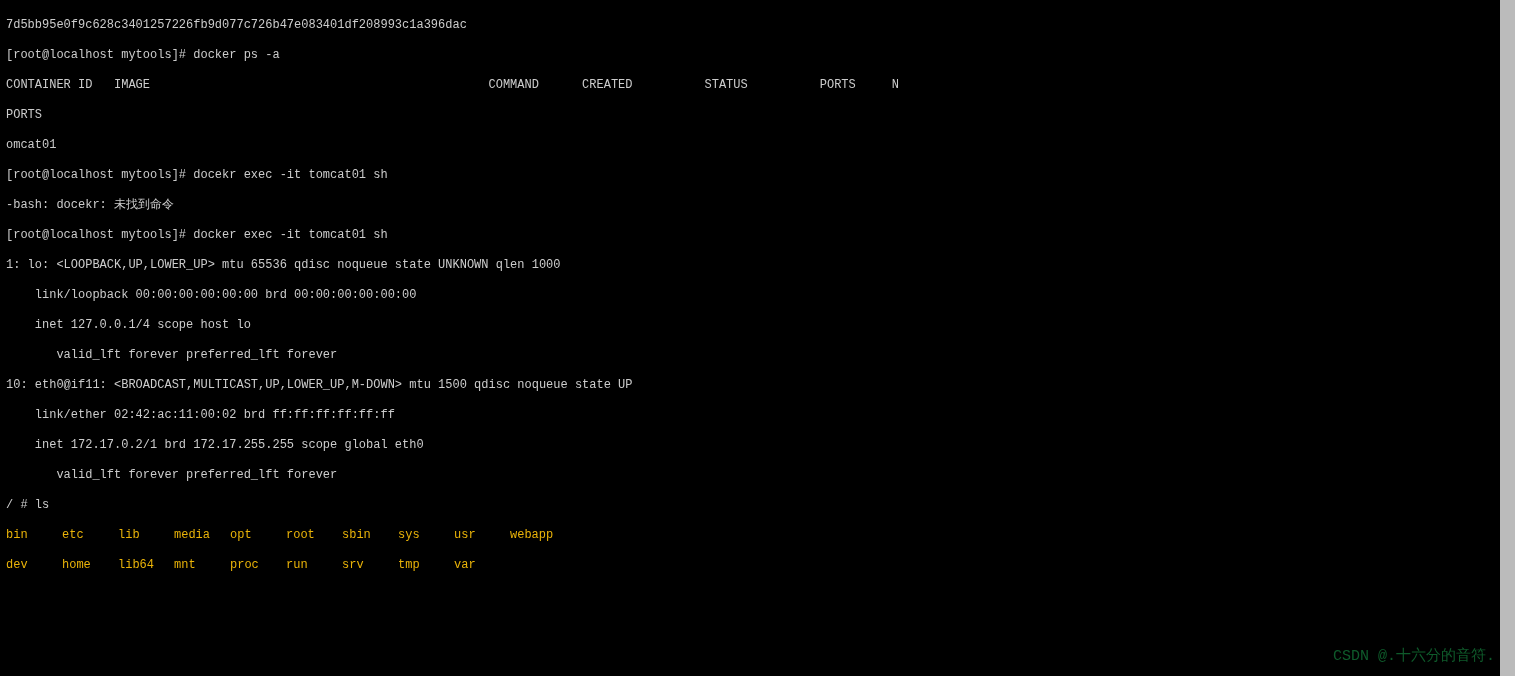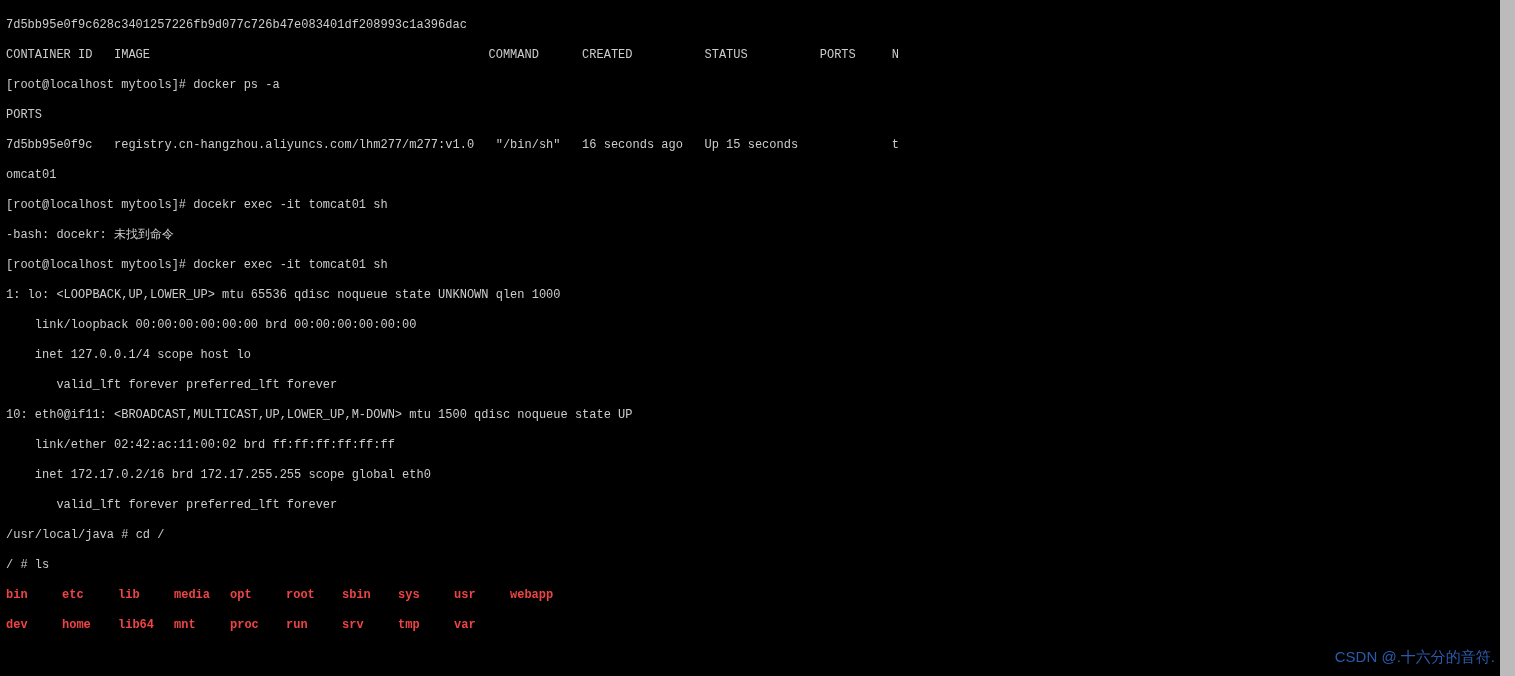--- a/index.html
+++ b/index.html
@@ -14,66 +14,64 @@
     height: 676px;
     overflow: hidden;
     position: relative;
   }
   .terminal {
     padding: 3px 6px;
     white-space: pre;
     position: absolute;
     top: 0; left: 0; right: 15px;
   }
-  .blue { color: #ef4444; font-weight: bold; }
+  .blue { color: #eab308; }
   .scrollbar-track {
     position: absolute;
     top: 0; right: 0;
     width: 15px; height: 100%;
     background: #eee;
   }
   .scrollbar-thumb {
     position: absolute;
     top: 0; left: 0;
     width: 15px; height: 676px;
     background: #bbb;
   }
   .watermark {
     position: absolute;
     bottom: 12px;
     right: 20px;
-    color: #3b82f6;
-    font-family: Liberation Sans, sans-serif;
+    color: #15803d;
+    font-family: Liberation Mono, monospace;
     font-size: 15px;
     opacity: .7;
   }
   .dir-col { display: inline-block; }
 </style>
 </head>
 <body>
 
 <div class="terminal">
 <div>7d5bb95e0f9c628c3401257226fb9d077c726b47e083401df208993c1a396dac</div>
+<div><span>[root@localhost mytools]# </span><span>docker ps -a</span></div>
 <div>CONTAINER ID   IMAGE                                               COMMAND      CREATED          STATUS          PORTS     N</div>
-<div><span>[root@localhost mytools]# </span><span>docker ps -a</span></div>
 <div>PORTS</div>
-<div>7d5bb95e0f9c   registry.cn-hangzhou.aliyuncs.com/lhm277/m277:v1.0   "/bin/sh"   16 seconds ago   Up 15 seconds             t</div>
 <div>omcat01</div>
 <div><span>[root@localhost mytools]# </span><span>docekr exec -it tomcat01 sh</span></div>
 <div>-bash: docekr: 未找到命令</div>
 <div><span>[root@localhost mytools]# </span><span>docker exec -it tomcat01 sh</span></div>
 <div>1: lo: &lt;LOOPBACK,UP,LOWER_UP&gt; mtu 65536 qdisc noqueue state UNKNOWN qlen 1000</div>
 <div>    link/loopback 00:00:00:00:00:00 brd 00:00:00:00:00:00</div>
 <div>    inet 127.0.0.1/4 scope host lo</div>
 <div>       valid_lft forever preferred_lft forever</div>
 <div>10: eth0@if11: &lt;BROADCAST,MULTICAST,UP,LOWER_UP,M-DOWN&gt; mtu 1500 qdisc noqueue state UP </div>
 <div>    link/ether 02:42:ac:11:00:02 brd ff:ff:ff:ff:ff:ff</div>
-<div>    inet 172.17.0.2/16 brd 172.17.255.255 scope global eth0</div>
+<div>    inet 172.17.0.2/1 brd 172.17.255.255 scope global eth0</div>
 <div>       valid_lft forever preferred_lft forever</div>
-<div><span>/usr/local/java # </span><span>cd /</span></div>
 <div><span>/ # </span><span>ls</span></div>
 <div class="blue"><span class="dir-col" style="width:56px">bin</span><span class="dir-col" style="width:56px">etc</span><span class="dir-col" style="width:56px">lib</span><span class="dir-col" style="width:56px">media</span><span class="dir-col" style="width:56px">opt</span><span class="dir-col" style="width:56px">root</span><span class="dir-col" style="width:56px">sbin</span><span class="dir-col" style="width:56px">sys</span><span class="dir-col" style="width:56px">usr</span><span class="dir-col" style="width:56px">webapp</span></div>
 <div class="blue"><span class="dir-col" style="width:56px">dev</span><span class="dir-col" style="width:56px">home</span><span class="dir-col" style="width:56px">lib64</span><span class="dir-col" style="width:56px">mnt</span><span class="dir-col" style="width:56px">proc</span><span class="dir-col" style="width:56px">run</span><span class="dir-col" style="width:56px">srv</span><span class="dir-col" style="width:56px">tmp</span><span class="dir-col" style="width:56px">var</span></div>
 
 
 
 
 
 
 

